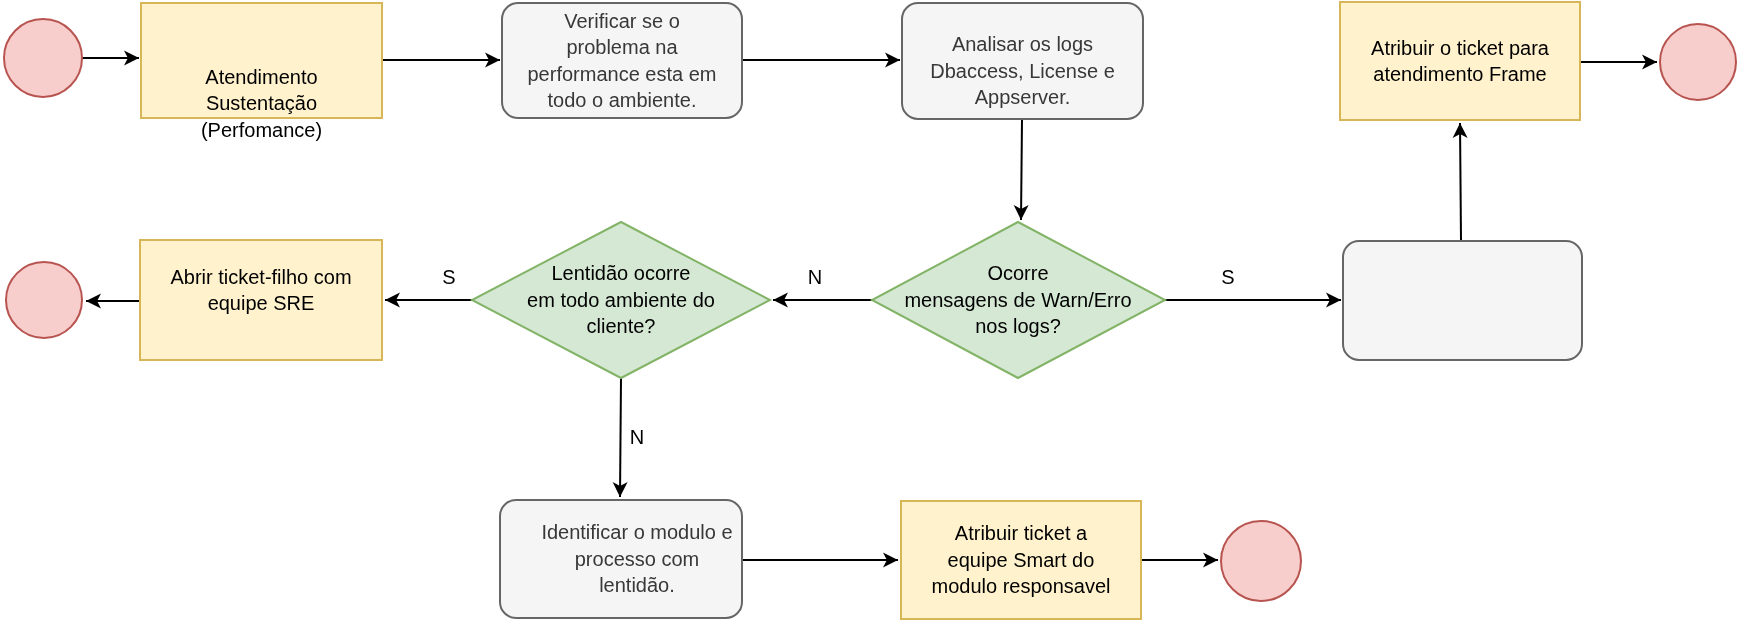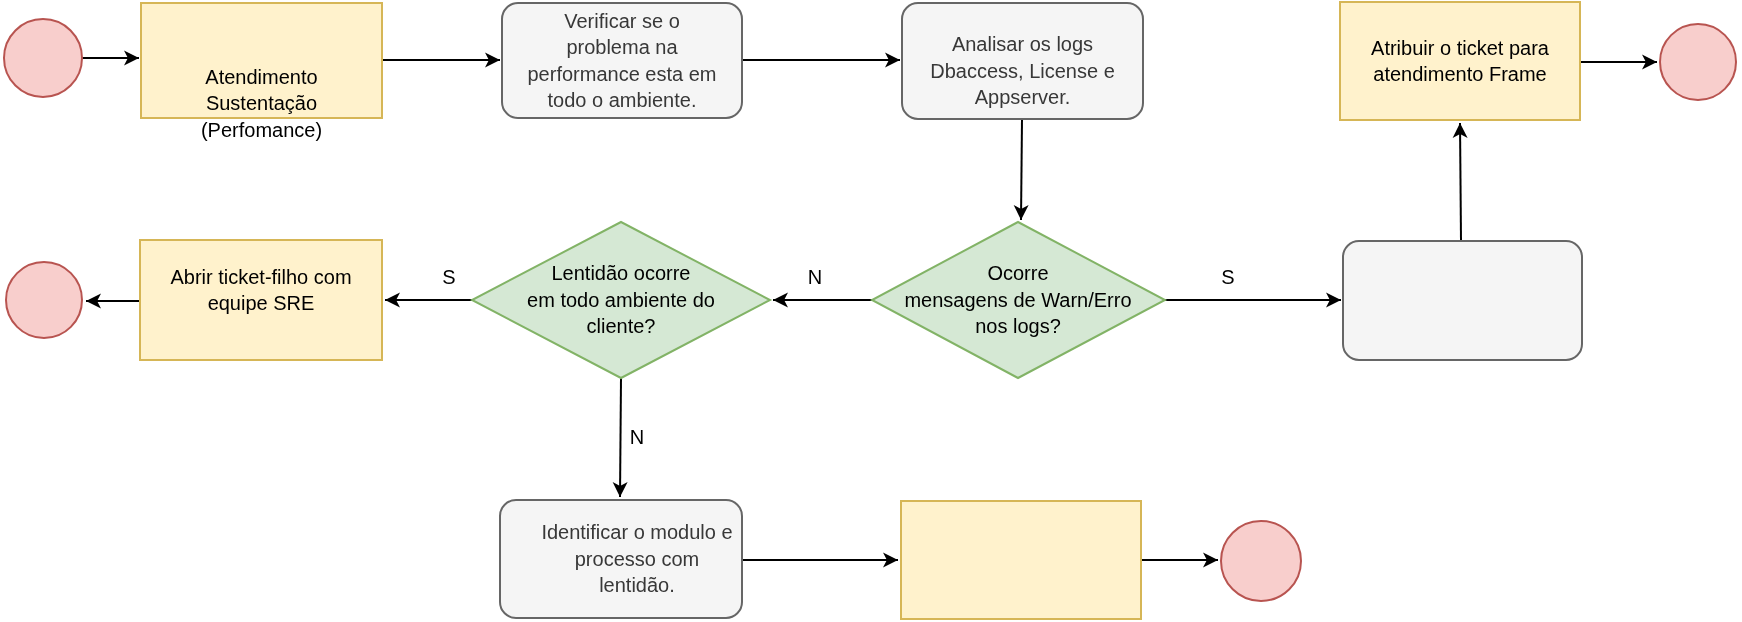--- a/index.html
+++ b/index.html
@@ -112,19 +112,22 @@
 equipe SRE</div>
   <div class="node-label" style="left:471px; top:222px; width:300px; height:156px;">Lentidão ocorre
 em todo ambiente do
 cliente?</div>
   <div class="node-label" style="left:868px; top:222px; width:300px; height:156px;">Ocorre
 mensagens de Warn/Erro
 nos logs?</div>
   <div class="node-label process-label" style="left:500px; top:500px; width:242px; height:118px;padding-left:16px;">Identificar o modulo e
 processo com
 lentidão.</div>
+  <div class="node-label" style="left:901px; top:501px; width:240px; height:118px;">Atribuir ticket a
+equipe Smart do
+modulo responsavel</div>
 
   <div class="edge-label" style="left:449px; top:277px;">S</div>
   <div class="edge-label" style="left:815px; top:277px;">N</div>
   <div class="edge-label" style="left:1228px; top:277px;">S</div>
   <div class="edge-label" style="left:637px; top:437px;">N</div>
 
 </div>
 
 </body></html>

